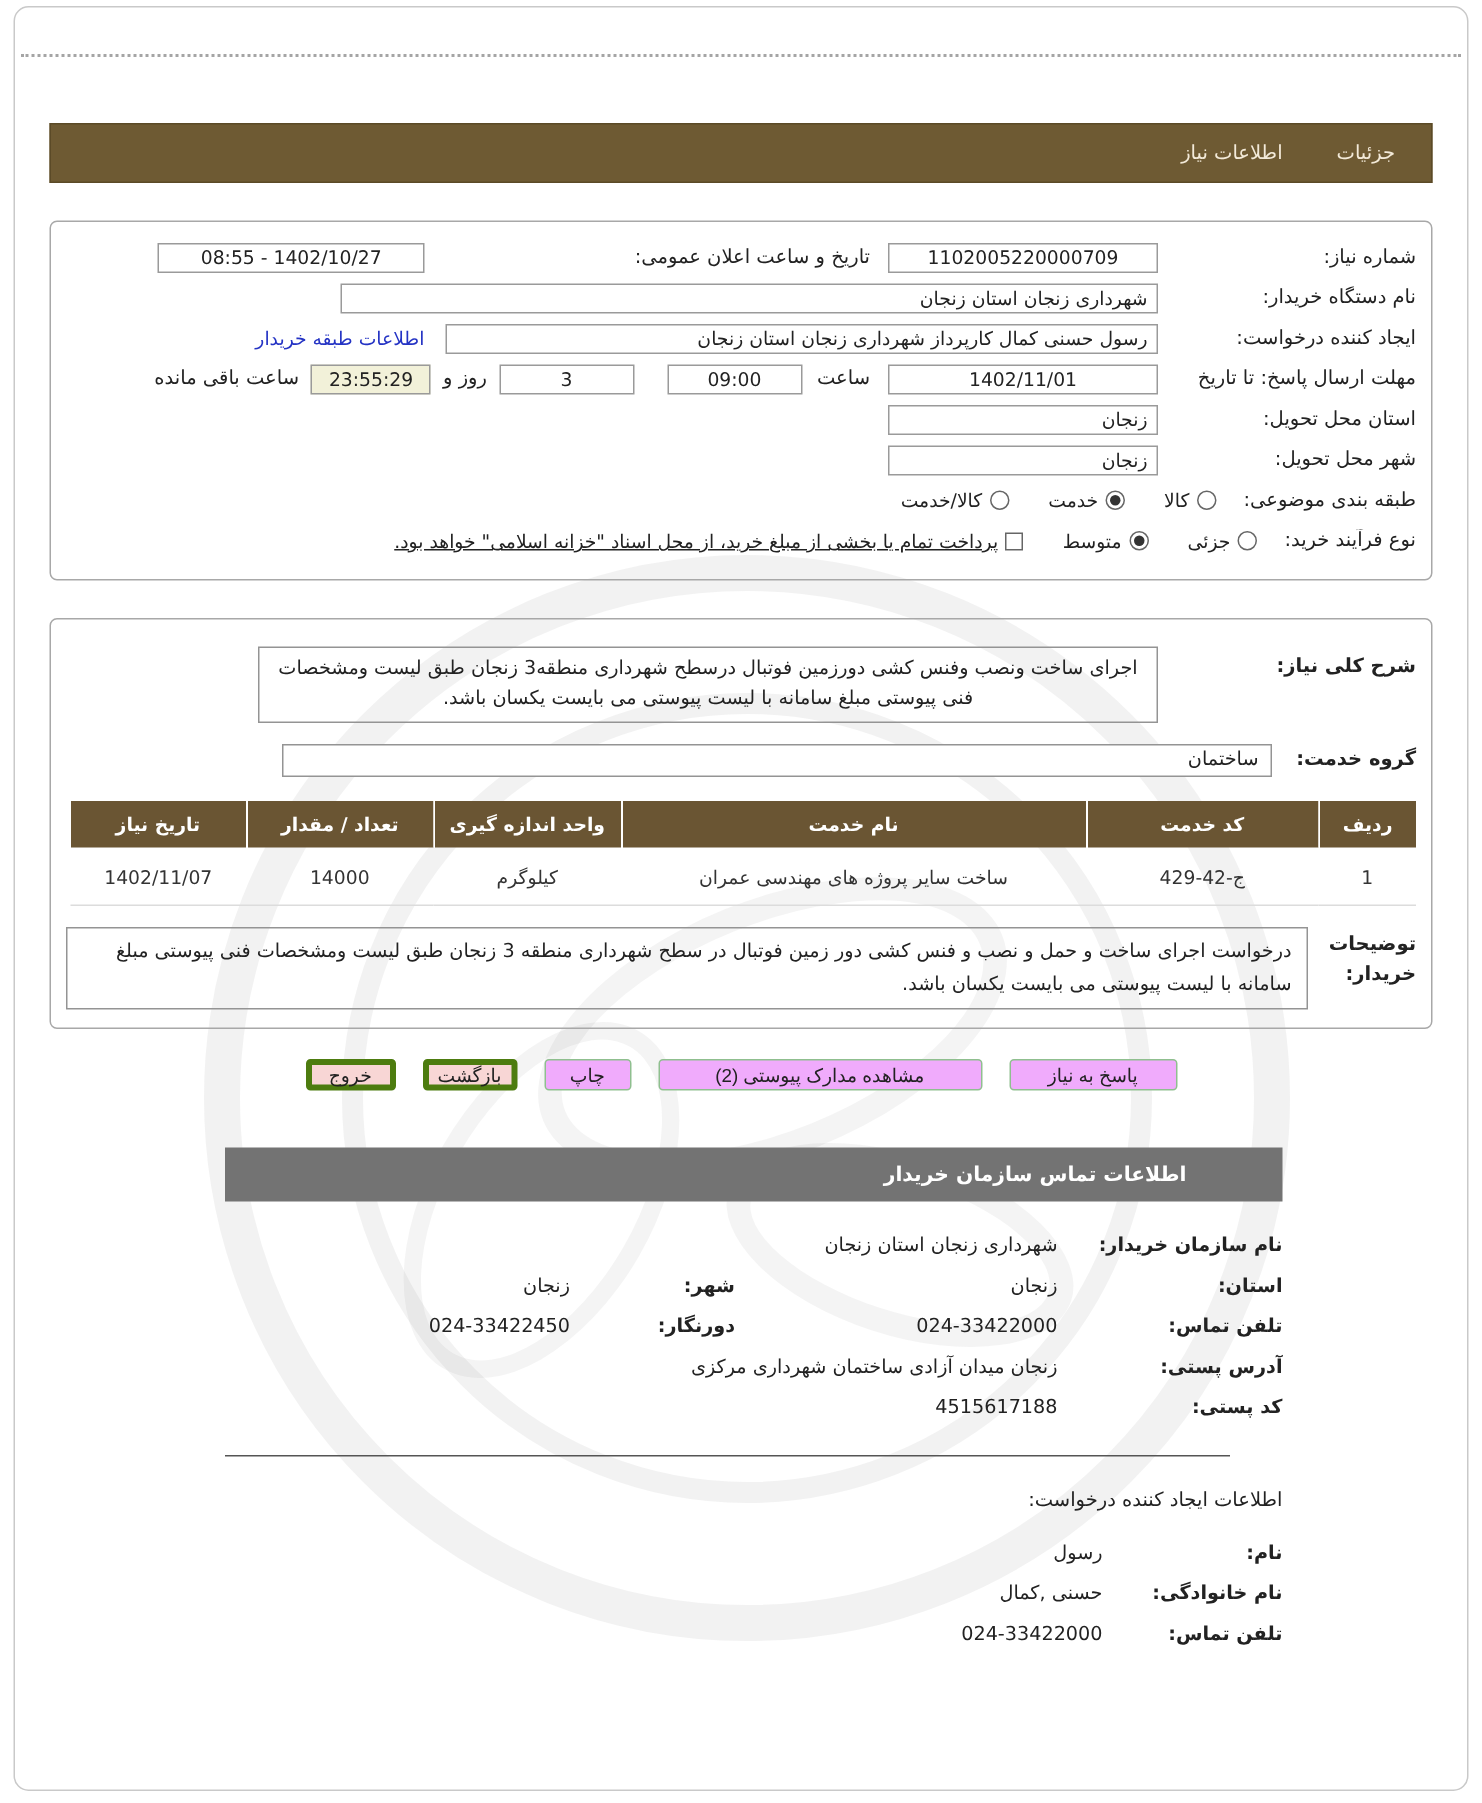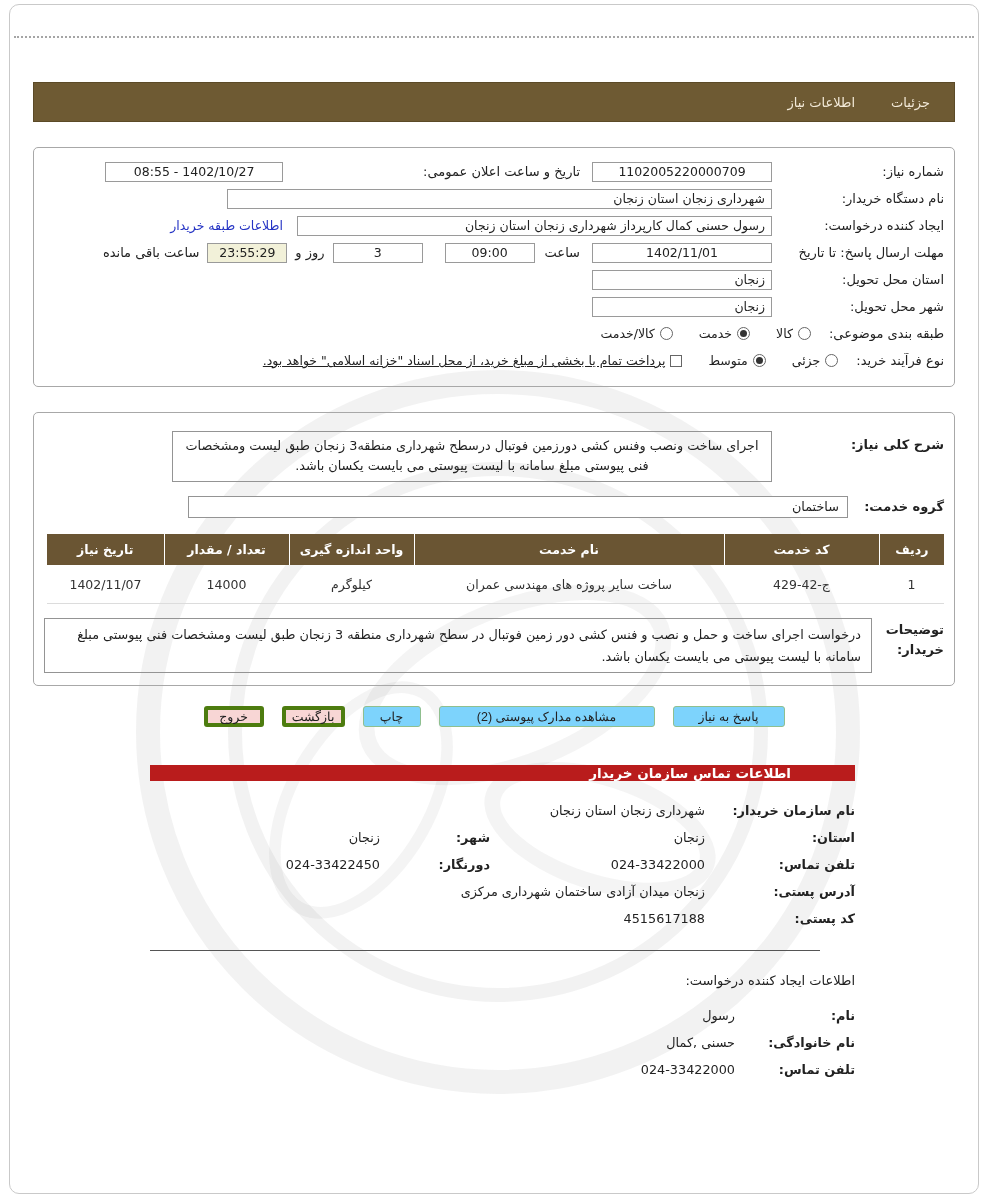--- a/index.html
+++ b/index.html
@@ -76,26 +76,26 @@
 
   .notes-row { display:flex; margin-top:14px; }
   .notes-label { flex:0 0 66px; font-weight:bold; line-height:1.5; padding-top:2px; }
   .notes-box { flex:1; border:1px solid #949494; padding:5px 10px; line-height:1.65;
                font-size:12.8px; min-height:48px; margin-right:6px; }
 
   .actions { position:relative; z-index:1; display:flex; justify-content:center; gap:18px;
              margin-top:20px; }
   .btn { height:21px; display:flex; align-items:center; justify-content:center; font-size:12.5px;
          border-radius:3px; cursor:pointer; white-space:nowrap; color:#222; }
-  .btn.green { background:#7dd3fc; border:1px solid #8fbf8f; }
+  .btn.green { background:#f0abfc; border:1px solid #8fbf8f; }
   .btn.pink  { background:#f8d6d5; border:4px solid #4d7c0f; }
   .b1 { width:112px; } .b2 { width:216px; } .b3 { width:58px; } .b4 { width:63px; } .b5 { width:60px; }
 
   .contact { position:relative; z-index:1; margin:38px 133px 0 150px; }
-  .contact-bar { height:16px; background:#b91c1c; color:#fff; font-weight:bold; font-size:13.5px;
+  .contact-bar { height:36px; background:#737373; color:#fff; font-weight:bold; font-size:13.5px;
                  display:flex; align-items:center; padding-right:64px; }
   .crow { display:flex; align-items:center; height:27px; font-size:12.8px; }
   .crow.first { margin-top:16px; }
   .cl  { flex:0 0 150px; font-weight:bold; white-space:nowrap; }
   .cv  { flex:0 0 215px; white-space:nowrap; }
   .cv.wide { flex:1; }
   .cl2 { flex:0 0 110px; font-weight:bold; white-space:nowrap; }
   .cv2 { flex:0 0 150px; white-space:nowrap; }
 
   .c-hr { border:none; border-top:1px solid #555; margin:18px 35px 0 0; }

